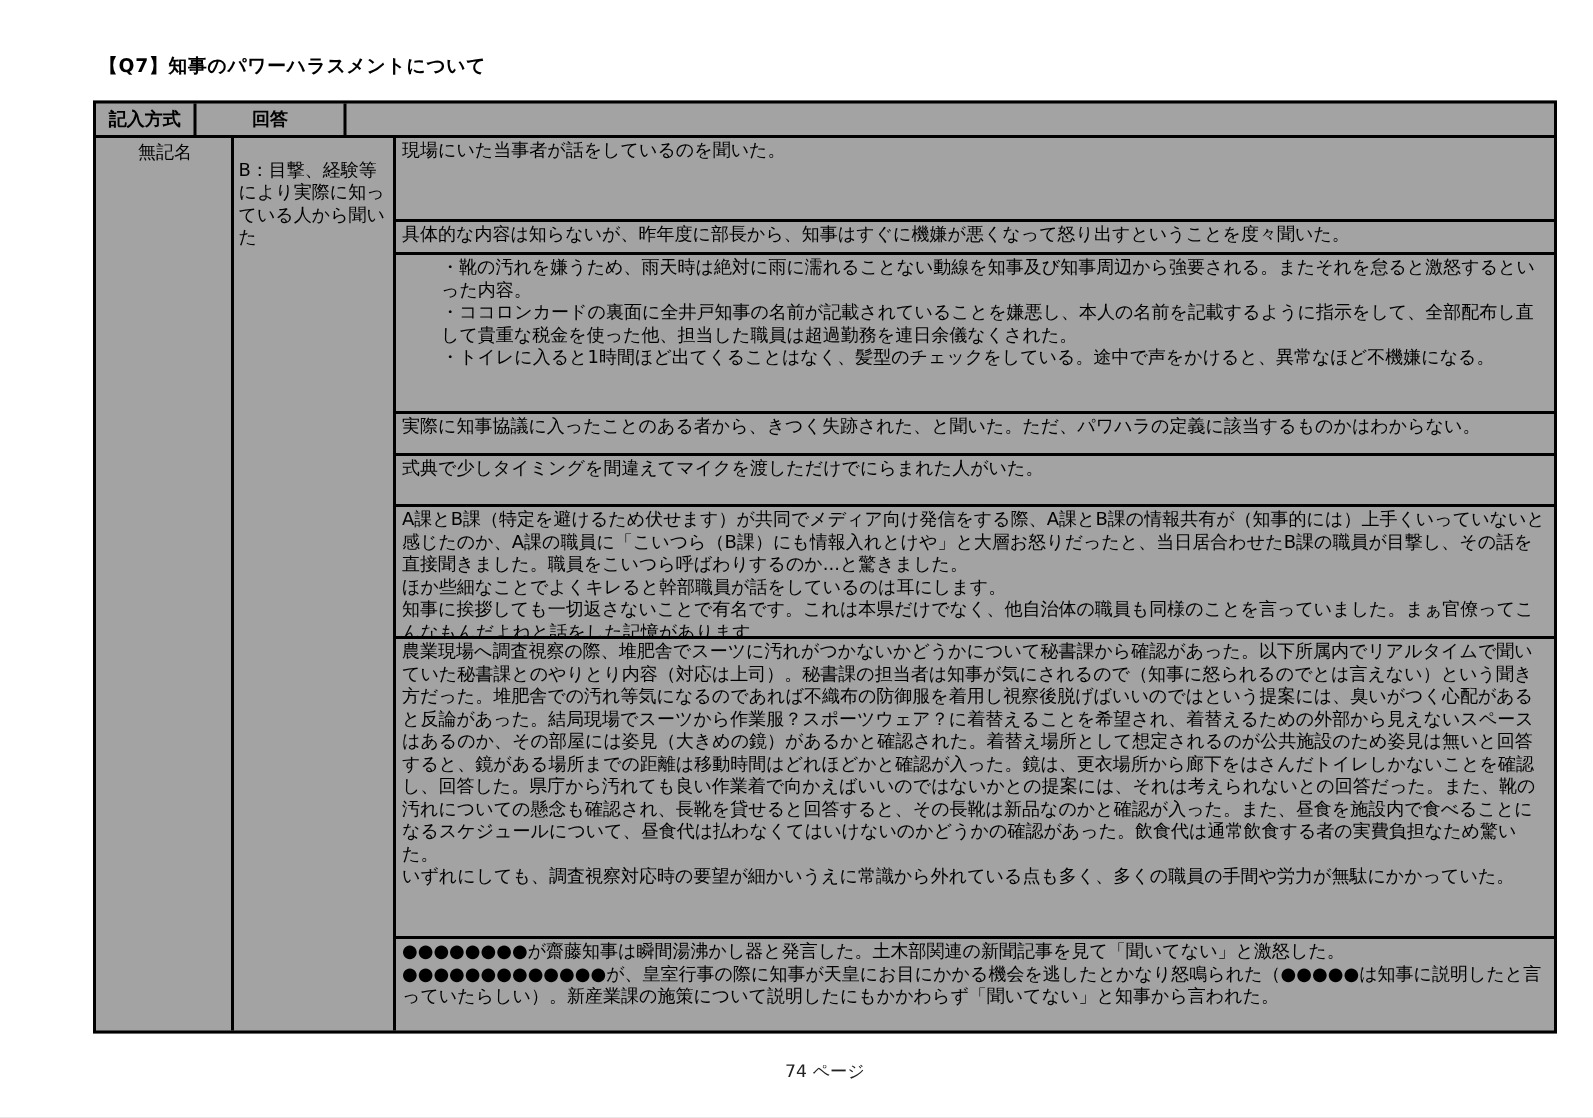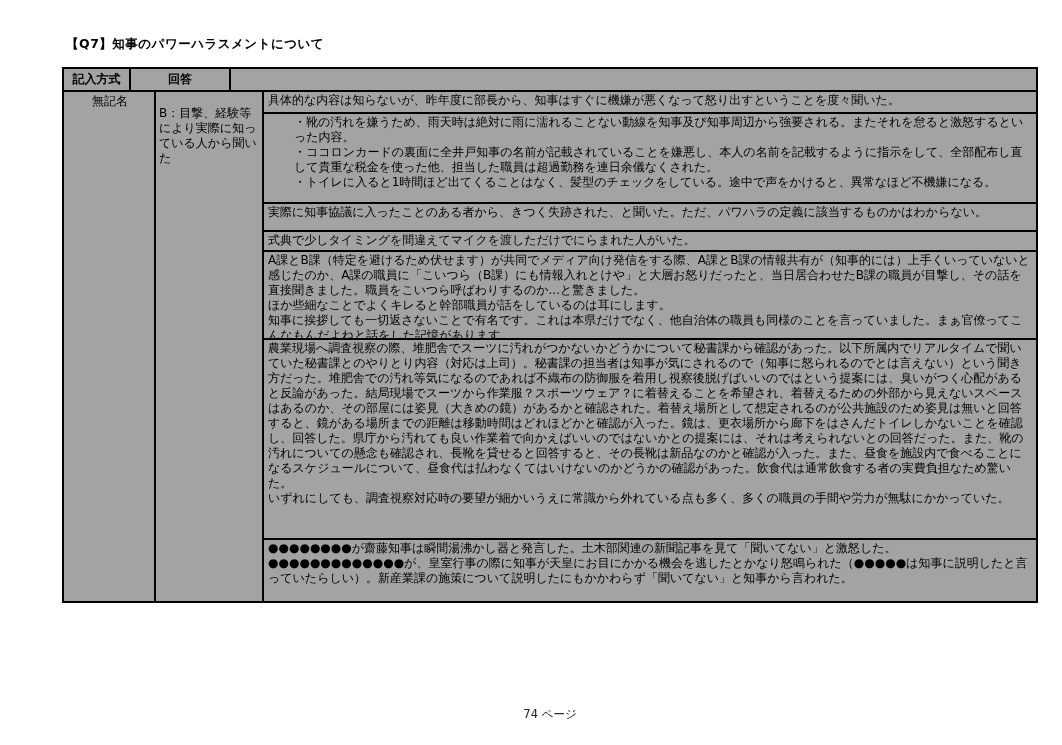--- a/index.html
+++ b/index.html
@@ -47,24 +47,24 @@
   .bc3 { flex: 1; display: flex; flex-direction: column; }
   .rcell {
     border-bottom: 2px solid #000;
     padding: 1px 4px 0;
     white-space: pre-wrap;
     overflow: hidden;
   }
   .rcell:last-child { border-bottom: 0; }
   .r1 { height: 56px; }
   .r2 { height: 22px; }
-  .r3 { height: 90px; padding-left: 30px; }
+  .r3 { height: 106px; padding-left: 30px; }
   .r4 { height: 28px; }
   .r5 { height: 30px; }
-  .r6 { height: 20px; }
+  .r6 { height: 34px; }
   .r7 { height: 88px; }
   .r8 { height: 200px; }
   .r9 { height: 61px; }
   .page-footer {
     position: absolute;
     left: 62px; top: 707px;
     width: 976px;
     text-align: center;
     font-size: 11.5px;
     color: #222;
@@ -77,20 +77,21 @@
 
 <div class="doc-table">
   <div class="thead">
     <div class="th th1">記入方式</div>
     <div class="th th2">回答</div>
   </div>
   <div class="tbody">
     <div class="bc1">無記名</div>
     <div class="bc2">B：目撃、経験等により実際に知っている人から聞いた</div>
     <div class="bc3">
+      <div class="rcell r1">現場にいた当事者が話をしているのを聞いた。</div>
       <div class="rcell r2">具体的な内容は知らないが、昨年度に部長から、知事はすぐに機嫌が悪くなって怒り出すということを度々聞いた。</div>
       <div class="rcell r3">・靴の汚れを嫌うため、雨天時は絶対に雨に濡れることない動線を知事及び知事周辺から強要される。またそれを怠ると激怒するといった内容。
 ・ココロンカードの裏面に全井戸知事の名前が記載されていることを嫌悪し、本人の名前を記載するように指示をして、全部配布し直して貴重な税金を使った他、担当した職員は超過勤務を連日余儀なくされた。
 ・トイレに入ると1時間ほど出てくることはなく、髪型のチェックをしている。途中で声をかけると、異常なほど不機嫌になる。</div>
       <div class="rcell r4">実際に知事協議に入ったことのある者から、きつく失跡された、と聞いた。ただ、パワハラの定義に該当するものかはわからない。</div>
       <div class="rcell r6">式典で少しタイミングを間違えてマイクを渡しただけでにらまれた人がいた。</div>
       <div class="rcell r7">A課とB課（特定を避けるため伏せます）が共同でメディア向け発信をする際、A課とB課の情報共有が（知事的には）上手くいっていないと感じたのか、A課の職員に「こいつら（B課）にも情報入れとけや」と大層お怒りだったと、当日居合わせたB課の職員が目撃し、その話を直接聞きました。職員をこいつら呼ばわりするのか...と驚きました。
 ほか些細なことでよくキレると幹部職員が話をしているのは耳にします。
 知事に挨拶しても一切返さないことで有名です。これは本県だけでなく、他自治体の職員も同様のことを言っていました。まぁ官僚ってこんなもんだよねと話をした記憶があります。</div>
       <div class="rcell r8">農業現場へ調査視察の際、堆肥舎でスーツに汚れがつかないかどうかについて秘書課から確認があった。以下所属内でリアルタイムで聞いていた秘書課とのやりとり内容（対応は上司）。秘書課の担当者は知事が気にされるので（知事に怒られるのでとは言えない）という聞き方だった。堆肥舎での汚れ等気になるのであれば不織布の防御服を着用し視察後脱げばいいのではという提案には、臭いがつく心配があると反論があった。結局現場でスーツから作業服？スポーツウェア？に着替えることを希望され、着替えるための外部から見えないスペースはあるのか、その部屋には姿見（大きめの鏡）があるかと確認された。着替え場所として想定されるのが公共施設のため姿見は無いと回答すると、鏡がある場所までの距離は移動時間はどれほどかと確認が入った。鏡は、更衣場所から廊下をはさんだトイレしかないことを確認し、回答した。県庁から汚れても良い作業着で向かえばいいのではないかとの提案には、それは考えられないとの回答だった。また、靴の汚れについての懸念も確認され、長靴を貸せると回答すると、その長靴は新品なのかと確認が入った。また、昼食を施設内で食べることになるスケジュールについて、昼食代は払わなくてはいけないのかどうかの確認があった。飲食代は通常飲食する者の実費負担なため驚いた。

